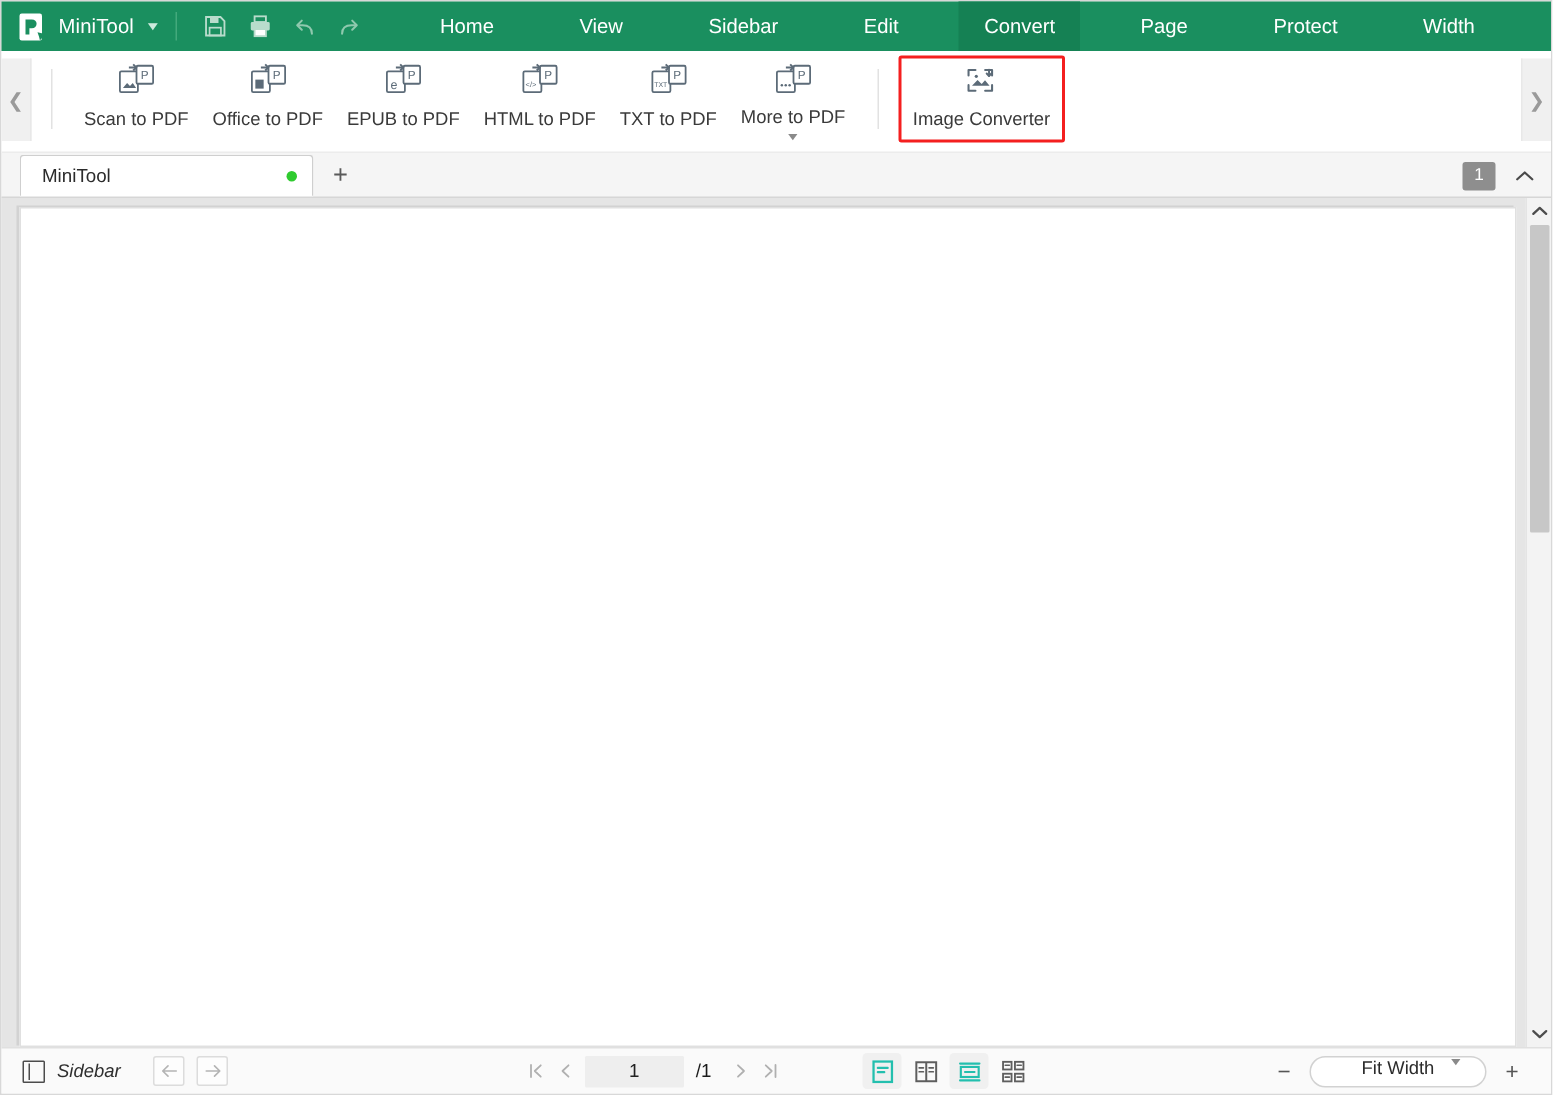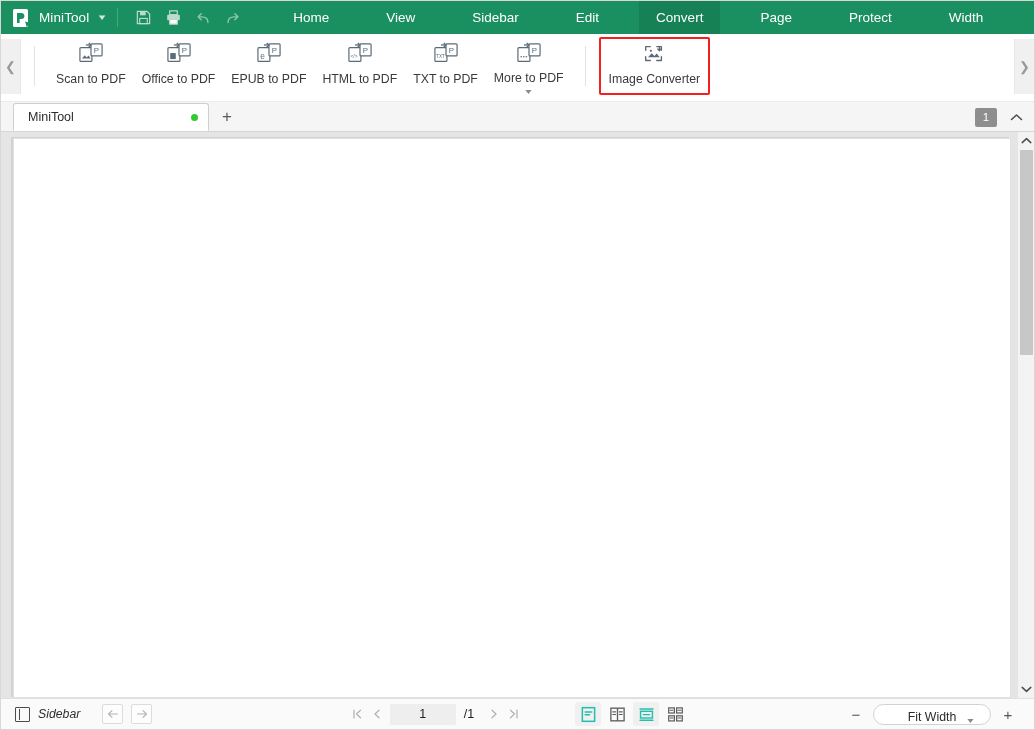--- a/index.html
+++ b/index.html
@@ -379,21 +379,21 @@
   .zoom-minus, .zoom-plus {
     width: 24px; height: 24px;
     display: flex; align-items: center; justify-content: center;
     color: #555555; font-size: 15px;
   }
   .zoom-select {
     width: 118px; height: 21px;
     border: 1px solid #d2d2d2;
     border-radius: 11px;
     background: #ffffff;
-    display: flex; align-items: flex-end;
+    display: flex; align-items: flex-start;
     justify-content: center;
     position: relative;
     margin: 0 5px;
   }
   .zoom-label { font-size: 12.3px; color: #2b2b2b; }
   .zoom-caret {
     position: absolute;
     right: 16px;
     font-size: 7px;
     color: #8a8a8a;

